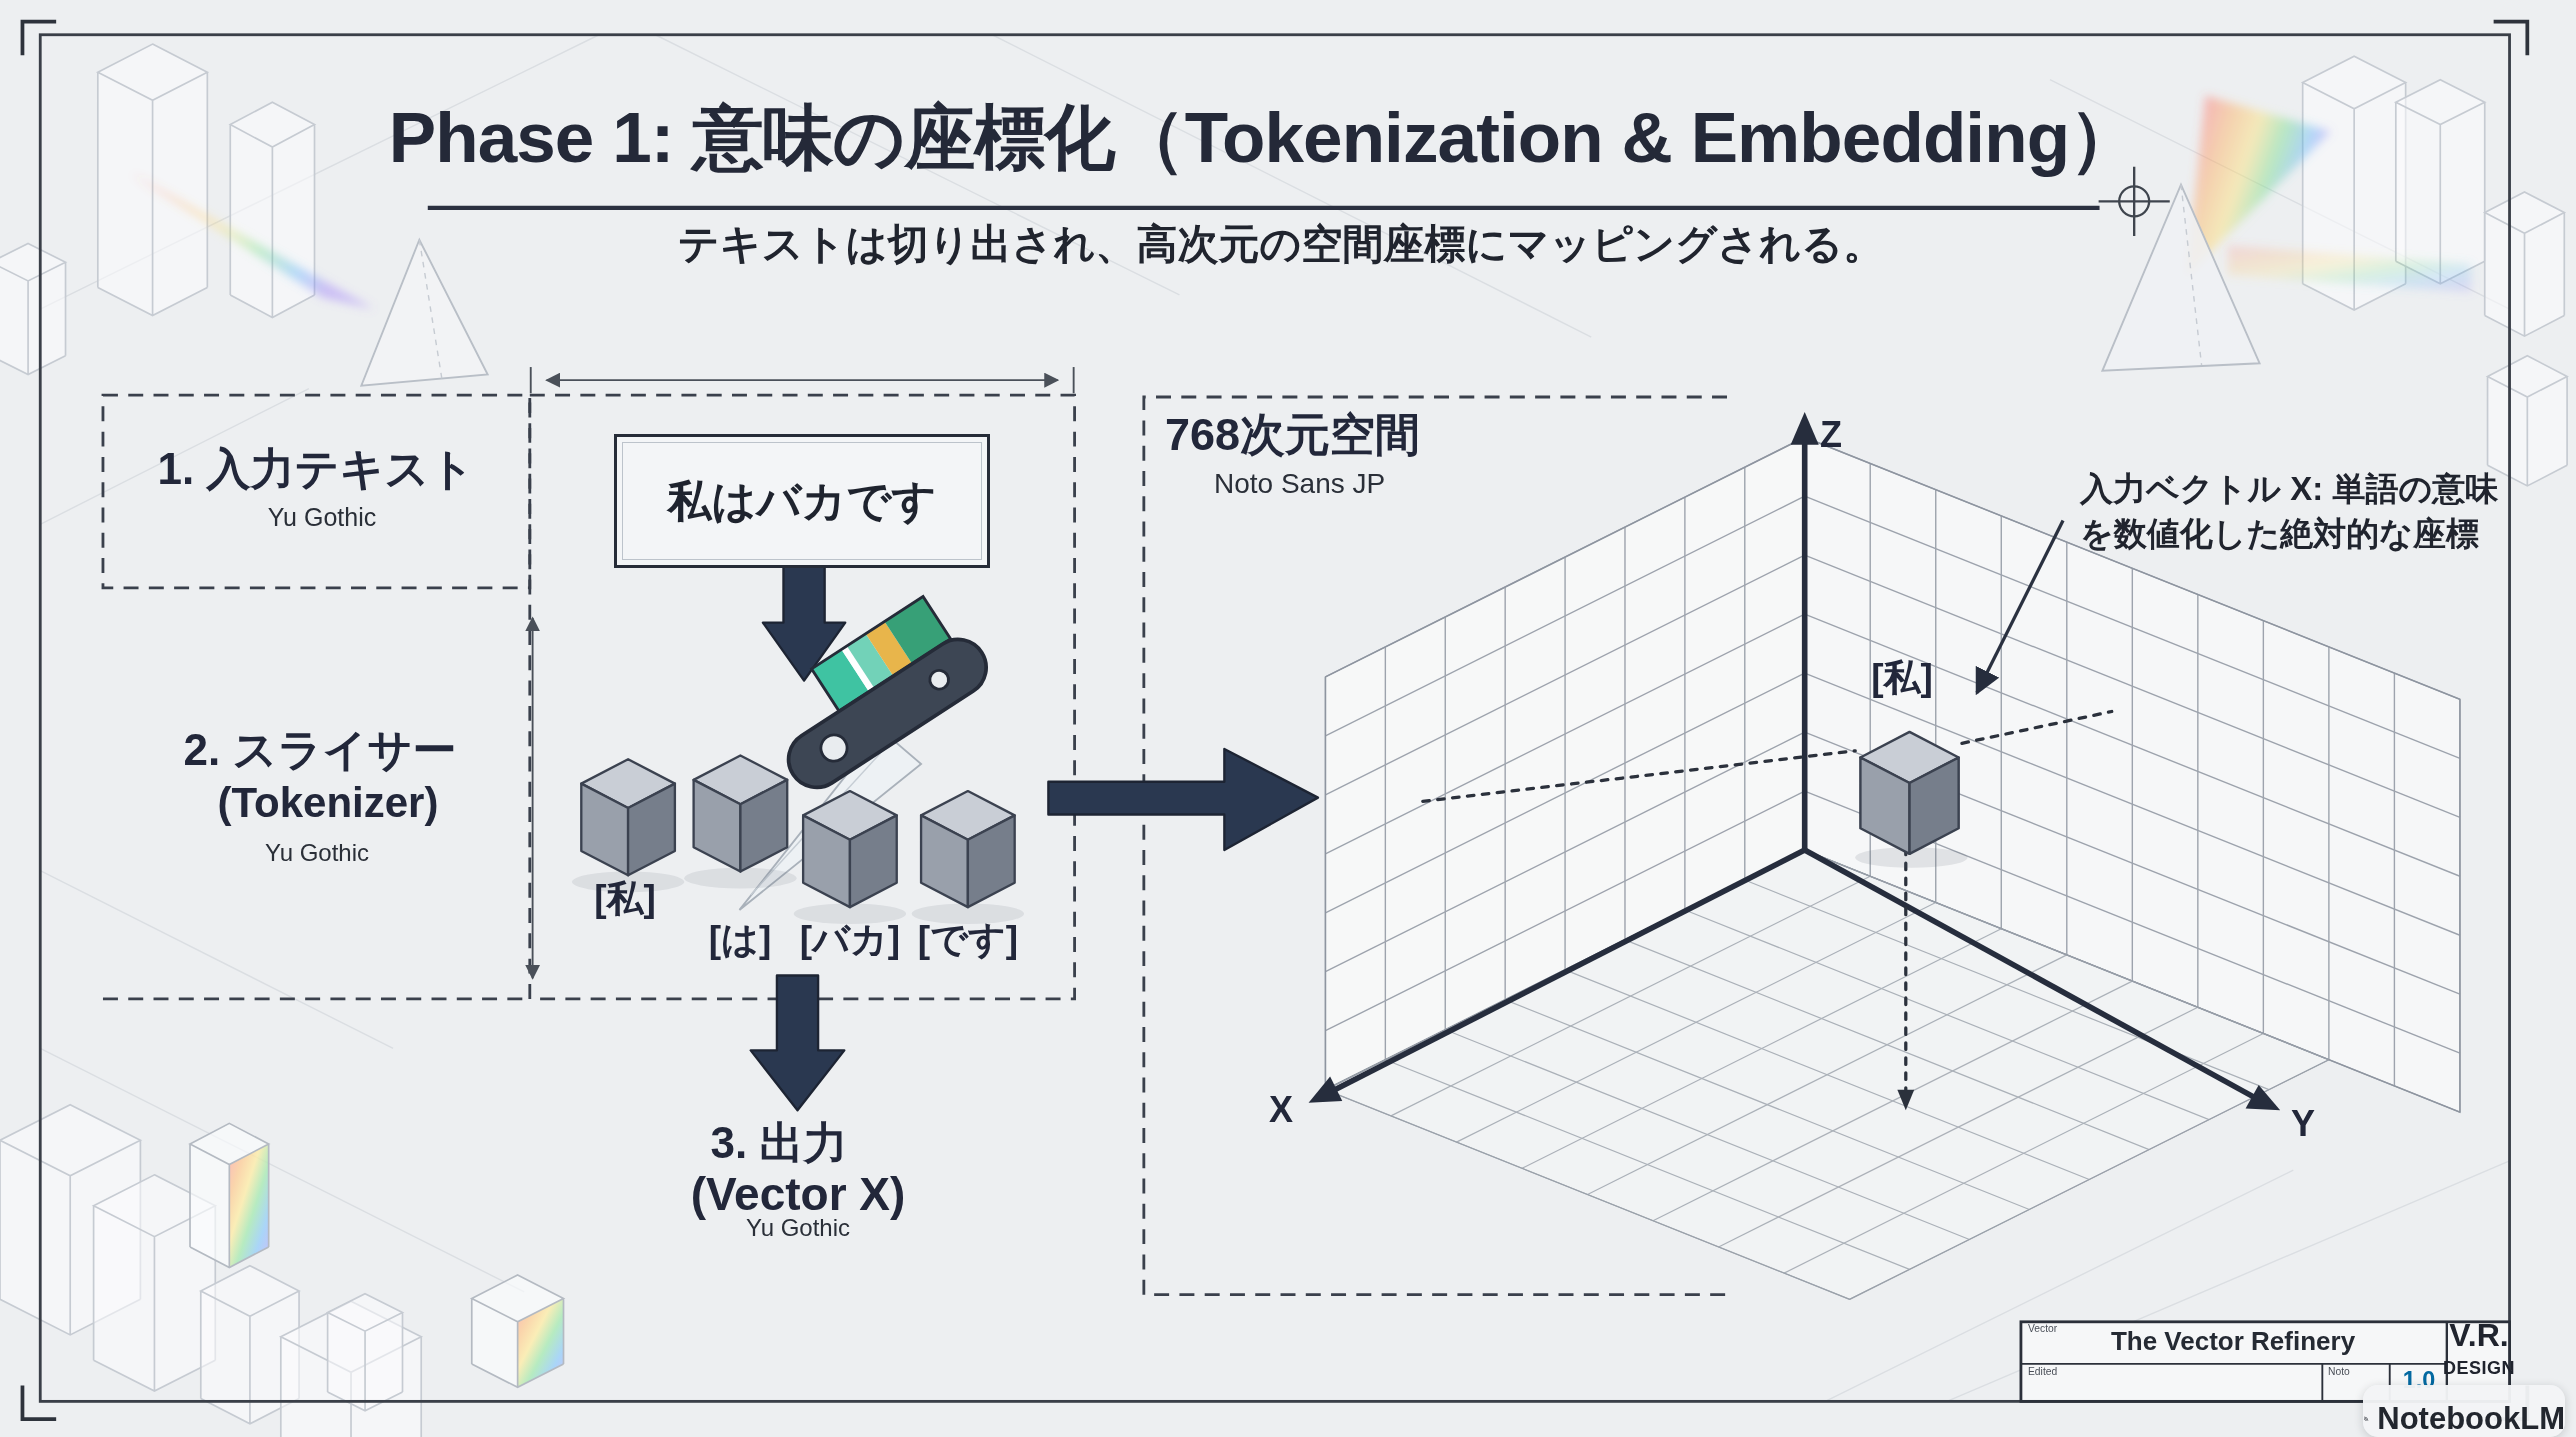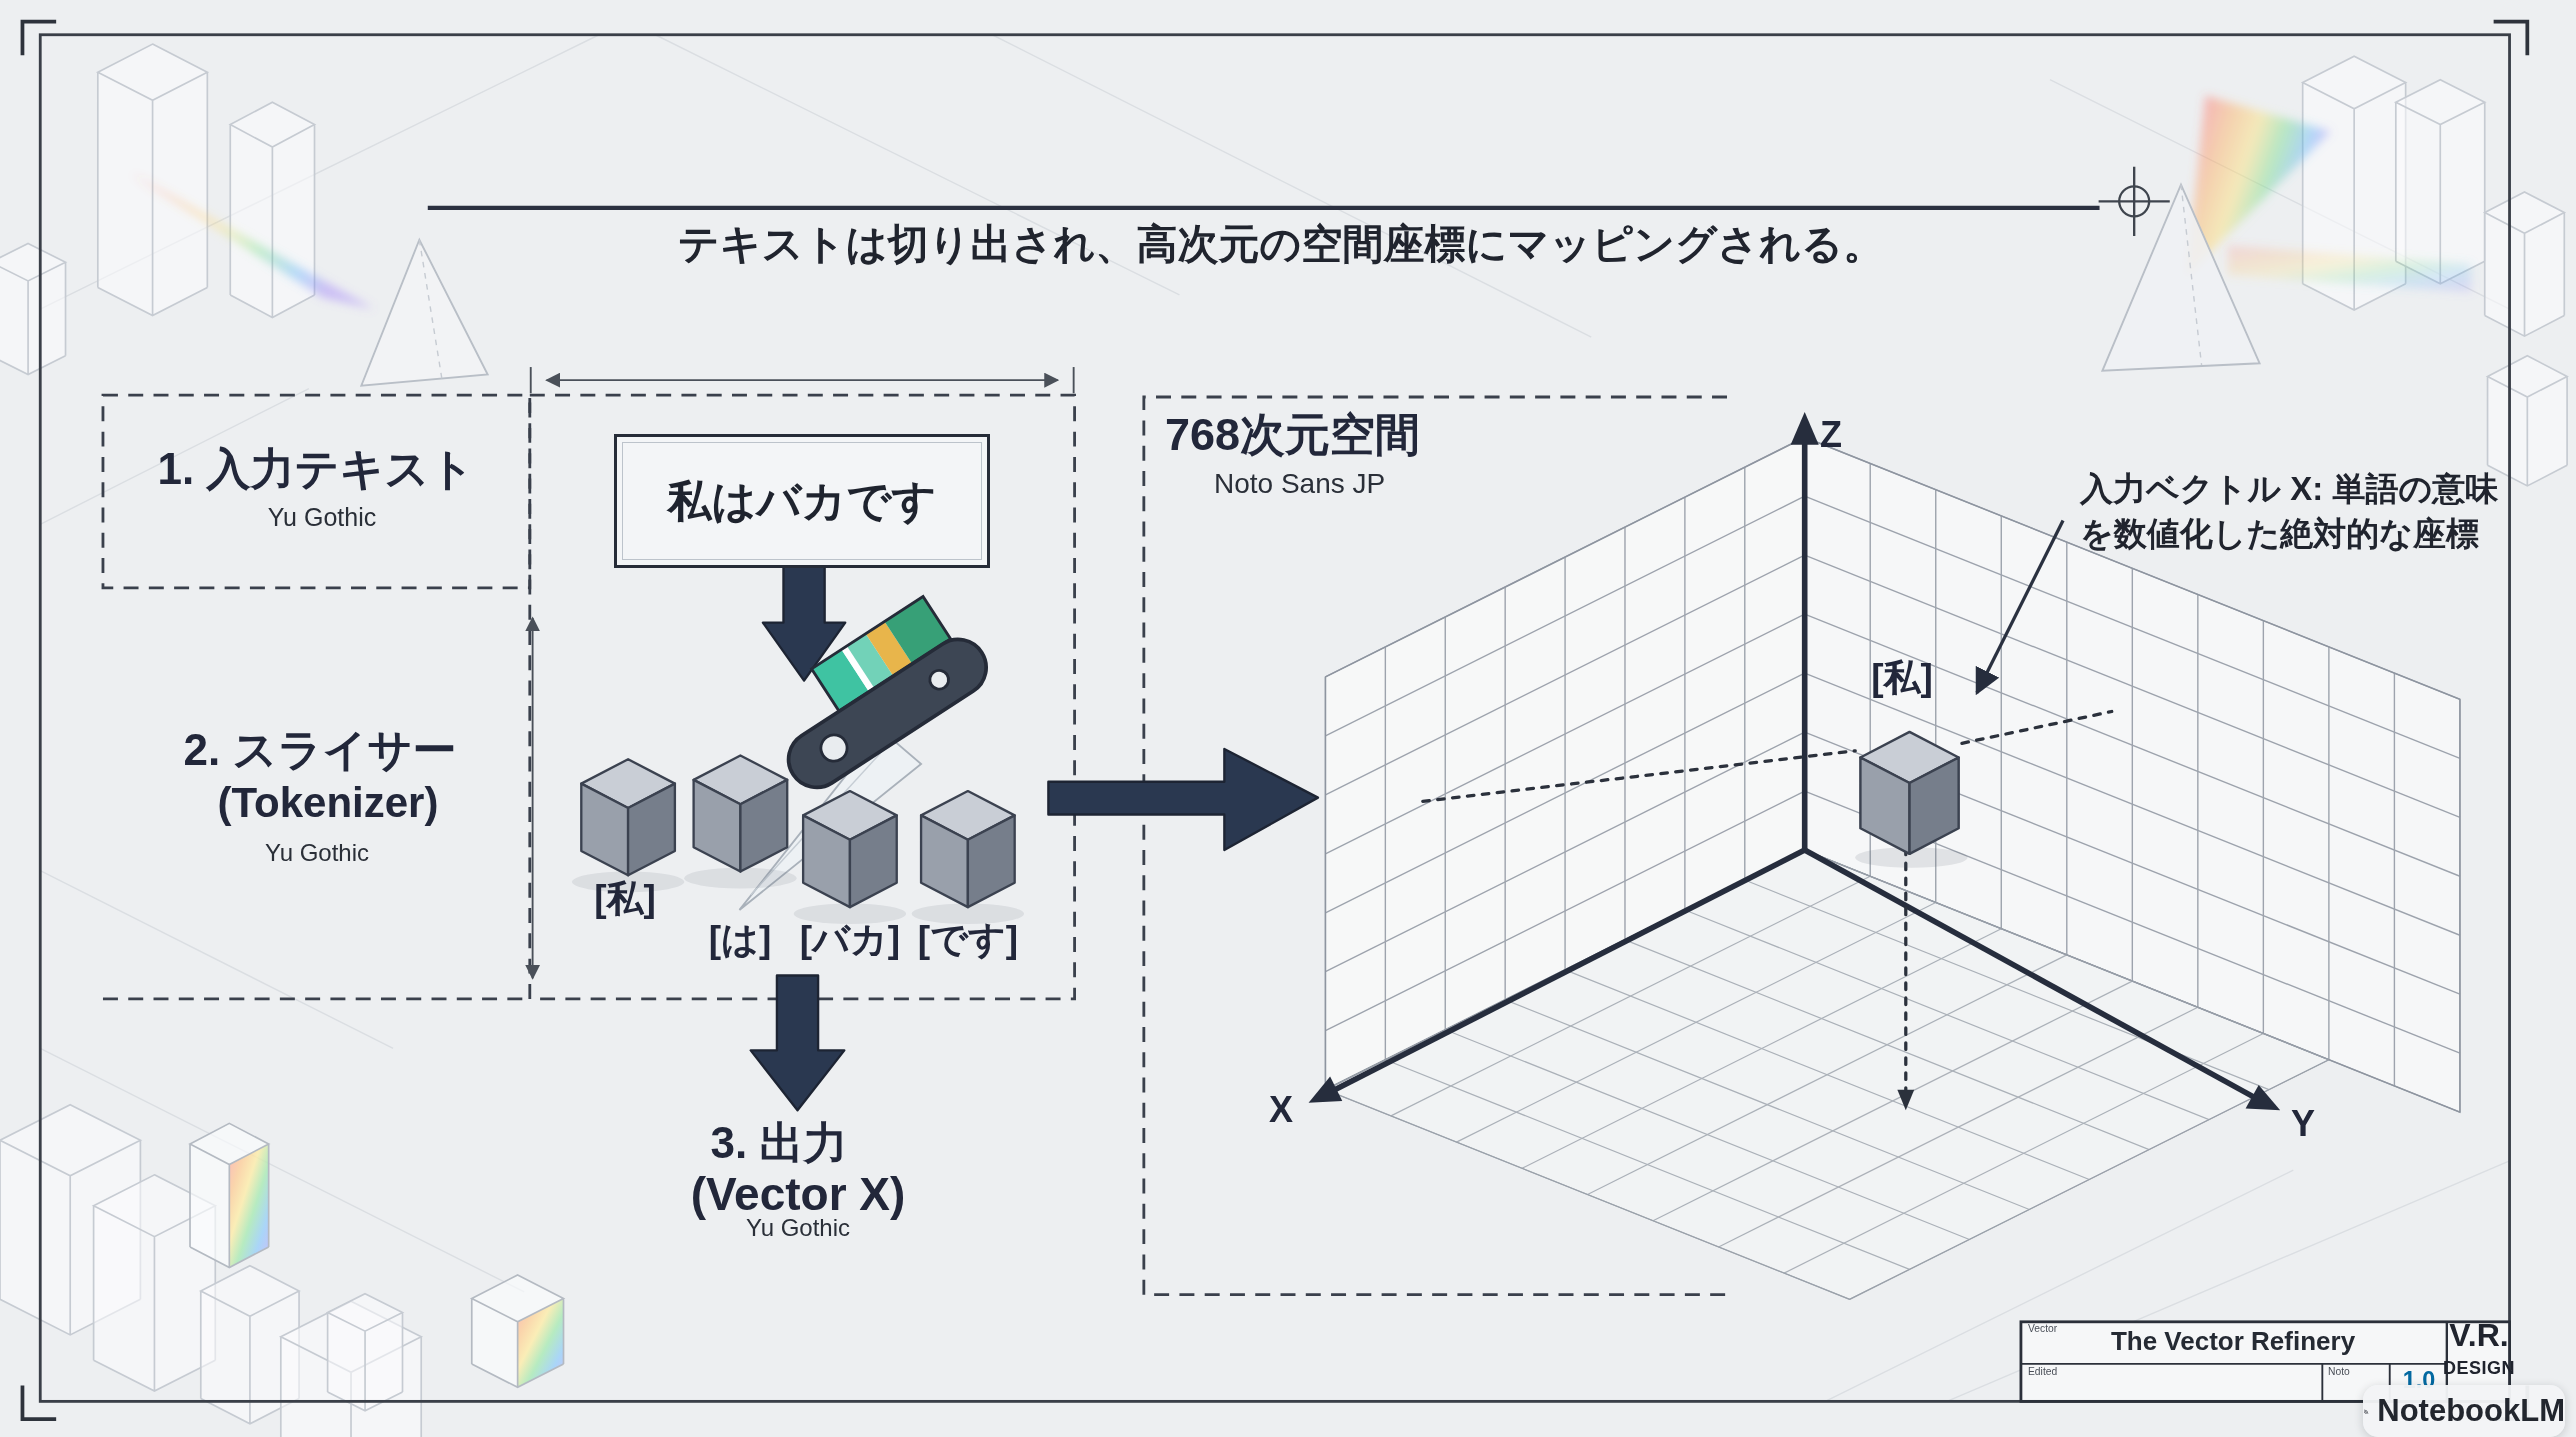--- a/index.html
+++ b/index.html
@@ -6,21 +6,21 @@
   #stage{position:relative;width:2576px;height:1438px;background:#edeff1;overflow:hidden;
          font-family:"Liberation Sans","DejaVu Sans",sans-serif;color:#22273a;}
   svg.layer{position:absolute;left:0;top:0;}
   .t{position:absolute;white-space:nowrap;font-weight:700;color:#22273a;transform:translateX(-50%);line-height:1.05;}
   .tl{transform:none;}
   .input-box{position:absolute;left:614px;top:434px;width:376px;height:134px;border:3.7px solid #262c38;
              background:#f3f5f7;box-sizing:border-box;}
   .input-box .inner{position:absolute;inset:4.7px;border:1.4px solid #bcc3cb;display:flex;align-items:center;justify-content:center;
              font-size:44px;font-weight:600;color:#1e232e;}
   .pill{position:absolute;left:2363px;top:1385px;width:202px;height:52px;background:rgba(242,244,246,.96);
-        border-radius:15px;box-shadow:0 1.9px 9.4px rgba(20,25,35,.18);display:flex;align-items:center;justify-content:center;gap:7.5px;}
+        border-radius:15px;box-shadow:0 1.9px 9.4px rgba(20,25,35,.18);display:flex;align-items:flex-end;justify-content:center;gap:7.5px;}
   .pill .wm{font-size:31px;font-weight:700;color:#22262e;}
 </style>
 </head>
 <body>
 
 <div id="stage">
 
   <svg class="layer" width="2576" height="1438" viewBox="0 0 2752 1536">
     <defs>
       <linearGradient id="rb" x1="0" y1="0" x2="1" y2="1">
@@ -276,20 +276,21 @@
 
     <g>
       <rect x="2159" y="1412" width="522" height="85" fill="#f6f7f8" stroke="#2b303a" stroke-width="3"></rect>
       <line x1="2159" y1="1457" x2="2614" y2="1457" stroke="#2b303a" stroke-width="2"></line>
       <line x1="2614" y1="1412" x2="2614" y2="1497" stroke="#2b303a" stroke-width="2.5"></line>
       <line x1="2481" y1="1457" x2="2481" y2="1497" stroke="#2b303a" stroke-width="2"></line>
       <line x1="2553" y1="1457" x2="2553" y2="1497" stroke="#2b303a" stroke-width="2"></line>
     </g>
   </svg>
 
+  <div class="t" style="left:1264px;top:101px;font-size:71px;letter-spacing:-0.9px;color:#242938;">Phase 1: 意味の座標化（Tokenization &amp; Embedding）</div>
   <div class="t" style="left:1281px;top:223px;font-size:41px;color:#20242e;">テキストは切り出され、高次元の空間座標にマッピングされる。</div>
 
   <div class="t" style="left:316px;top:446px;font-size:44px;">1. 入力テキスト</div>
   <div class="t" style="left:322px;top:504px;font-size:25px;font-weight:500;color:#2a2f38;">Yu Gothic</div>
 
   <div class="input-box">
     <div class="inner">
         <span>私はバカです</span>
       </div>
   </div>

